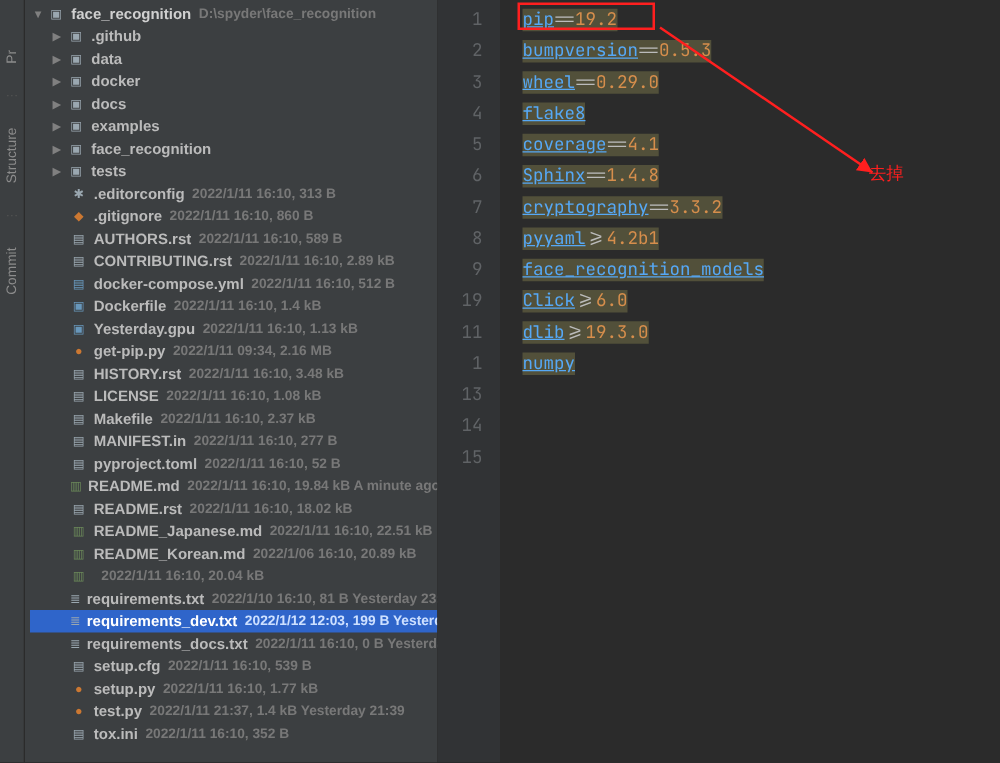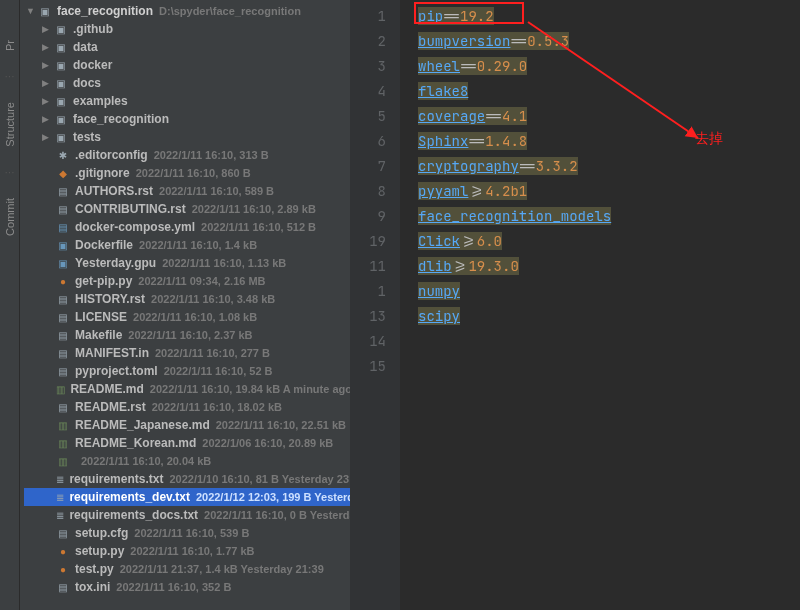--- a/index.html
+++ b/index.html
@@ -342,21 +342,20 @@
       <div class="code-line"><span class="bg-warn"><span class="pkg">wheel</span><span class="op">==</span><span class="ver">0.29.0</span></span></div>
       <div class="code-line"><span class="bg-warn"><span class="pkg">flake8</span></span></div>
       <div class="code-line"><span class="bg-warn"><span class="pkg">coverage</span><span class="op">==</span><span class="ver">4.1</span></span></div>
       <div class="code-line"><span class="bg-warn"><span class="pkg">Sphinx</span><span class="op">==</span><span class="ver">1.4.8</span></span></div>
       <div class="code-line"><span class="bg-warn"><span class="pkg">cryptography</span><span class="op">==</span><span class="ver">3.3.2</span></span></div>
       <div class="code-line"><span class="bg-warn"><span class="pkg">pyyaml</span><span class="op">&gt;=</span><span class="ver">4.2b1</span></span></div>
       <div class="code-line"><span class="bg-warn"><span class="pkg">face_recognition_models</span></span></div>
       <div class="code-line"><span class="bg-warn"><span class="pkg">Click</span><span class="op">&gt;=</span><span class="ver">6.0</span></span></div>
       <div class="code-line"><span class="bg-warn"><span class="pkg">dlib</span><span class="op">&gt;=</span><span class="ver">19.3.0</span></span></div>
       <div class="code-line"><span class="bg-warn"><span class="pkg">numpy</span></span></div>
-      <div class="code-line"><span class="bg-warn"><span class="pkg">scipy</span></span></div>
     </div>
   <div class="redbox"></div>
   <svg class="redline" width="220" height="150">
     <defs>
         <marker id="ah" markerWidth="8" markerHeight="8" refX="6" refY="3" orient="auto">
           <path d="M0,0 L6,3 L0,6 Z" fill="#ff1f1f"></path>
         </marker>
       </defs>
     <line x1="8" y1="2" x2="178" y2="118" stroke="#ff1f1f" stroke-width="2" marker-end="url(#ah)"></line>
   </svg>

